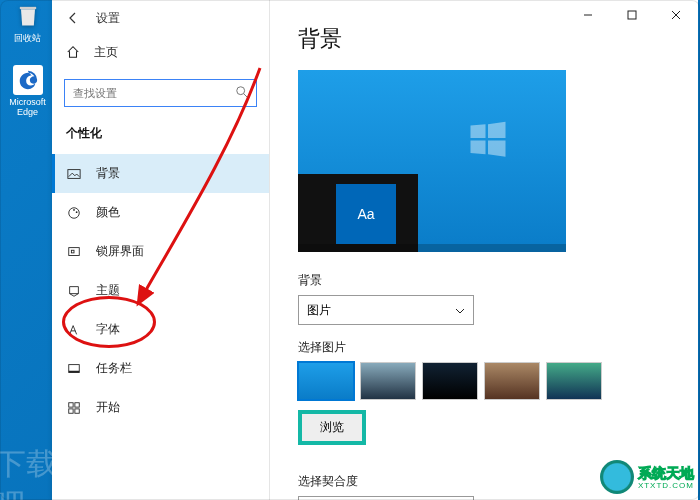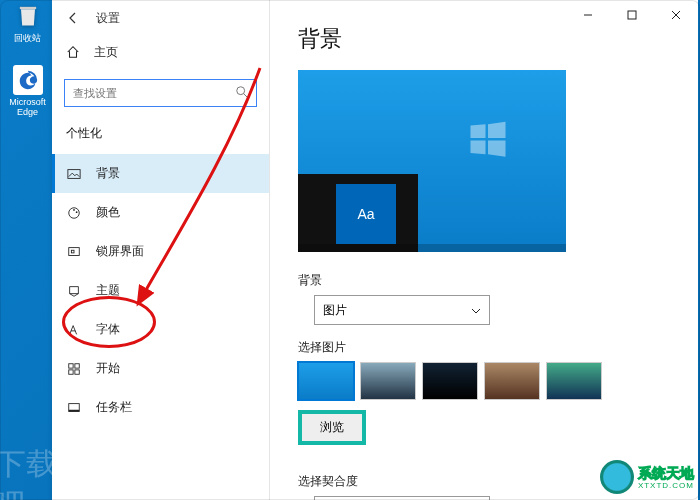--- a/index.html
+++ b/index.html
@@ -15,42 +15,42 @@
   .window { position: absolute; left: 52px; top: 0; width: 646px; height: 500px; background: #fff; display: flex; box-shadow: -1px 0 4px rgba(0,0,0,.1); }
   .sidebar { width: 218px; height: 100%; background: #fff; border-right: 1px solid #e5e5e5; display: flex; flex-direction: column; position: relative; }
   .titlebar { height: 36px; display: flex; align-items: center; padding: 0 10px; gap: 12px; font-size: 12px; color: #333; }
   .titlebar .back { width: 22px; height: 22px; display: flex; align-items: center; justify-content: center; }
   .home-row { display: flex; align-items: center; gap: 12px; padding: 8px 14px; font-size: 12px; color: #222; }
   .home-row .ico { width: 16px; height: 16px; }
   .search-wrap { padding: 10px 12px 14px; }
   .search { width: 100%; height: 28px; border: 1px solid #3b82f6; padding: 0 26px 0 8px; font-size: 11px; color: #666; outline: none; position: relative; background: #fff; }
   .search-box { position: relative; }
   .search-box .mag { position: absolute; right: 6px; top: 6px; width: 16px; height: 16px; color: #666; }
-  .section-title { padding: 4px 14px 10px; font-size: 12px; font-weight: 400; color: #111; }
+  .section-title { padding: 4px 14px 10px; font-size: 12px; font-weight: 700; color: #111; }
   .nav { display: flex; flex-direction: column; padding-top: 2px; }
   .nav-item { display: flex; align-items: center; gap: 14px; padding: 11px 14px; font-size: 12px; color: #222; cursor: pointer; position: relative; }
   .nav-item.active { background: #d9edf9; }
   .nav-item.active::before { content: ""; position: absolute; left: 0; top: 0; bottom: 0; width: 3px; background: #0078d4; }
   .nav-item .ico { width: 16px; height: 16px; display: flex; align-items: center; justify-content: center; color: #222; }
 
   .main { flex: 1; padding: 24px 28px 0; overflow: hidden; position: relative; }
   .winctrl { position: absolute; right: 0; top: 0; display: flex; }
   .winbtn { width: 44px; height: 30px; display: flex; align-items: center; justify-content: center; color: #222; }
   .page-title { font-size: 22px; font-weight: 400; color: #111; margin-bottom: 16px; }
   .preview { width: 268px; height: 182px; background: linear-gradient(180deg, #1e9ee8 0%, #0a7cc8 100%); position: relative; margin-bottom: 20px; }
   .preview .deskwin { position: absolute; left: 0; bottom: 0; width: 120px; height: 78px; background: #111; }
   .preview .startmenu { position: absolute; left: 38px; bottom: 8px; width: 60px; height: 60px; background: #0067b8; display: flex; align-items: center; justify-content: center; color: #fff; font-size: 14px; }
   .preview .winlogo { position: absolute; right: 58px; top: 48px; width: 40px; height: 40px; opacity: .7; }
   .preview .taskbar { position: absolute; left: 0; right: 0; bottom: 0; height: 8px; background: rgba(0,0,0,.2); }
   .preview .sidepanel { position: absolute; left: 0; bottom: 8px; width: 38px; height: 70px; background: #1a1a1a; }
   .preview .sidepanel .line { height: 4px; margin: 4px 6px; background: #444; }
 
   .field { margin-bottom: 14px; }
   .field-label { font-size: 12px; color: #222; margin-bottom: 6px; }
-  .dropdown { width: 176px; height: 30px; border: 1px solid #999; display: flex; align-items: center; justify-content: space-between; padding: 0 8px; font-size: 12px; background: #fff; cursor: pointer; margin-left: 16px; }
+  .dropdown { width: 176px; height: 30px; border: 1px solid #999; display: flex; align-items: center; justify-content: space-between; padding: 0 8px; font-size: 12px; background: #fff; cursor: pointer; }
   .dropdown .chev { width: 10px; height: 10px; }
 
   .thumbs { display: flex; gap: 6px; margin-bottom: 10px; }
   .thumb { width: 56px; height: 38px; border: 1px solid #ccc; background: #888; cursor: pointer; }
   .thumb.sel { outline: 2px solid #0078d4; outline-offset: -1px; }
   .thumb.t1 { background: linear-gradient(180deg,#1e9ee8,#0a7cc8); }
   .thumb.t2 { background: linear-gradient(180deg,#8ab,#234); }
   .thumb.t3 { background: linear-gradient(180deg,#123,#000); }
   .thumb.t4 { background: linear-gradient(180deg,#a86,#532); }
   .thumb.t5 { background: linear-gradient(180deg,#4a8,#135); }
@@ -171,36 +171,36 @@
         <span class="ico">
             <svg viewBox="0 0 16 16" width="14" height="14">
               <path stroke="#222" fill="none" d="M3 13 7 3l4 10M4.5 9h5"></path>
             </svg>
           </span>
         <span>字体</span>
       </div>
       <div class="nav-item">
         <span class="ico">
             <svg viewBox="0 0 16 16" width="14" height="14">
+              <rect x="2" y="3" width="12" height="9" fill="none" stroke="#222"></rect>
+              <rect x="2" y="10" width="12" height="2" fill="#222"></rect>
+            </svg>
+          </span>
+        <span>任务栏</span>
+      </div>
+      <div class="nav-item">
+        <span class="ico">
+            <svg viewBox="0 0 16 16" width="14" height="14">
               <rect x="2" y="2" width="5" height="5" fill="none" stroke="#222"></rect>
               <rect x="9" y="2" width="5" height="5" fill="none" stroke="#222"></rect>
               <rect x="2" y="9" width="5" height="5" fill="none" stroke="#222"></rect>
               <rect x="9" y="9" width="5" height="5" fill="none" stroke="#222"></rect>
             </svg>
           </span>
         <span>开始</span>
-      </div>
-      <div class="nav-item">
-        <span class="ico">
-            <svg viewBox="0 0 16 16" width="14" height="14">
-              <rect x="2" y="3" width="12" height="9" fill="none" stroke="#222"></rect>
-              <rect x="2" y="10" width="12" height="2" fill="#222"></rect>
-            </svg>
-          </span>
-        <span>任务栏</span>
       </div>
     </div>
   </div>
 
   <div class="main">
     <div class="winctrl">
       <div class="winbtn">
           <svg width="10" height="10">
             <path stroke="#222" d="M1 5h8"></path>
           </svg>

